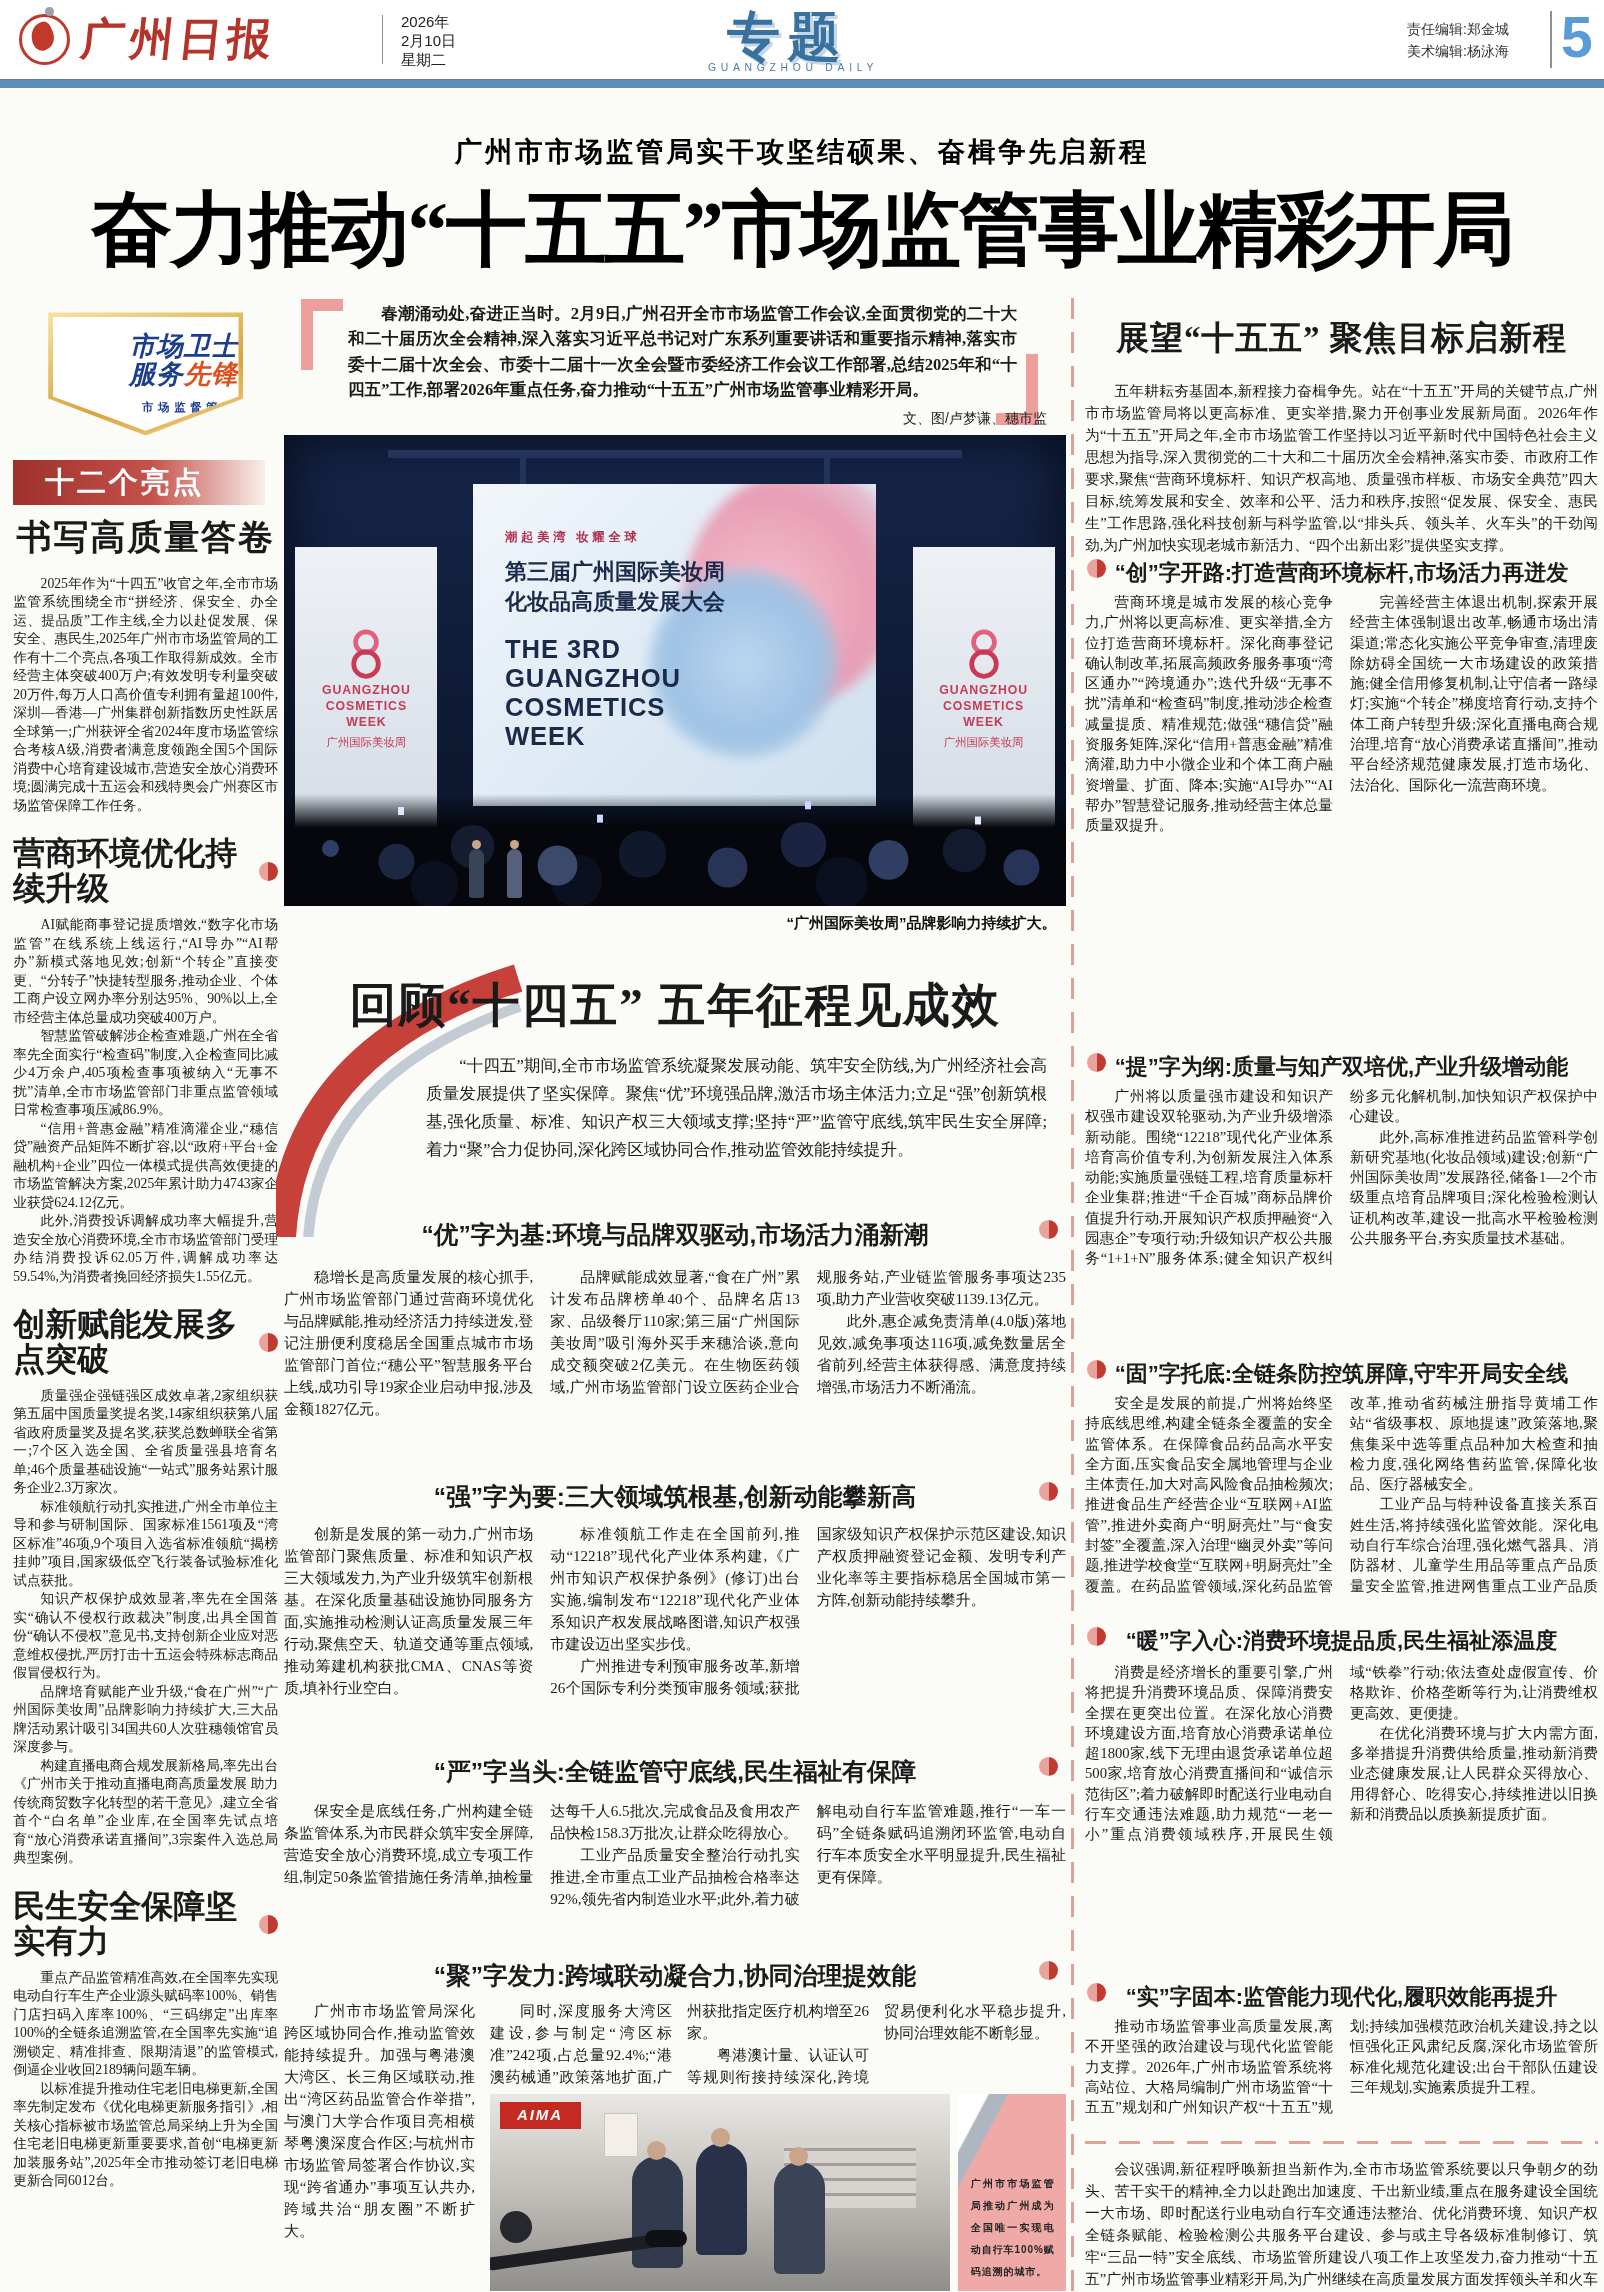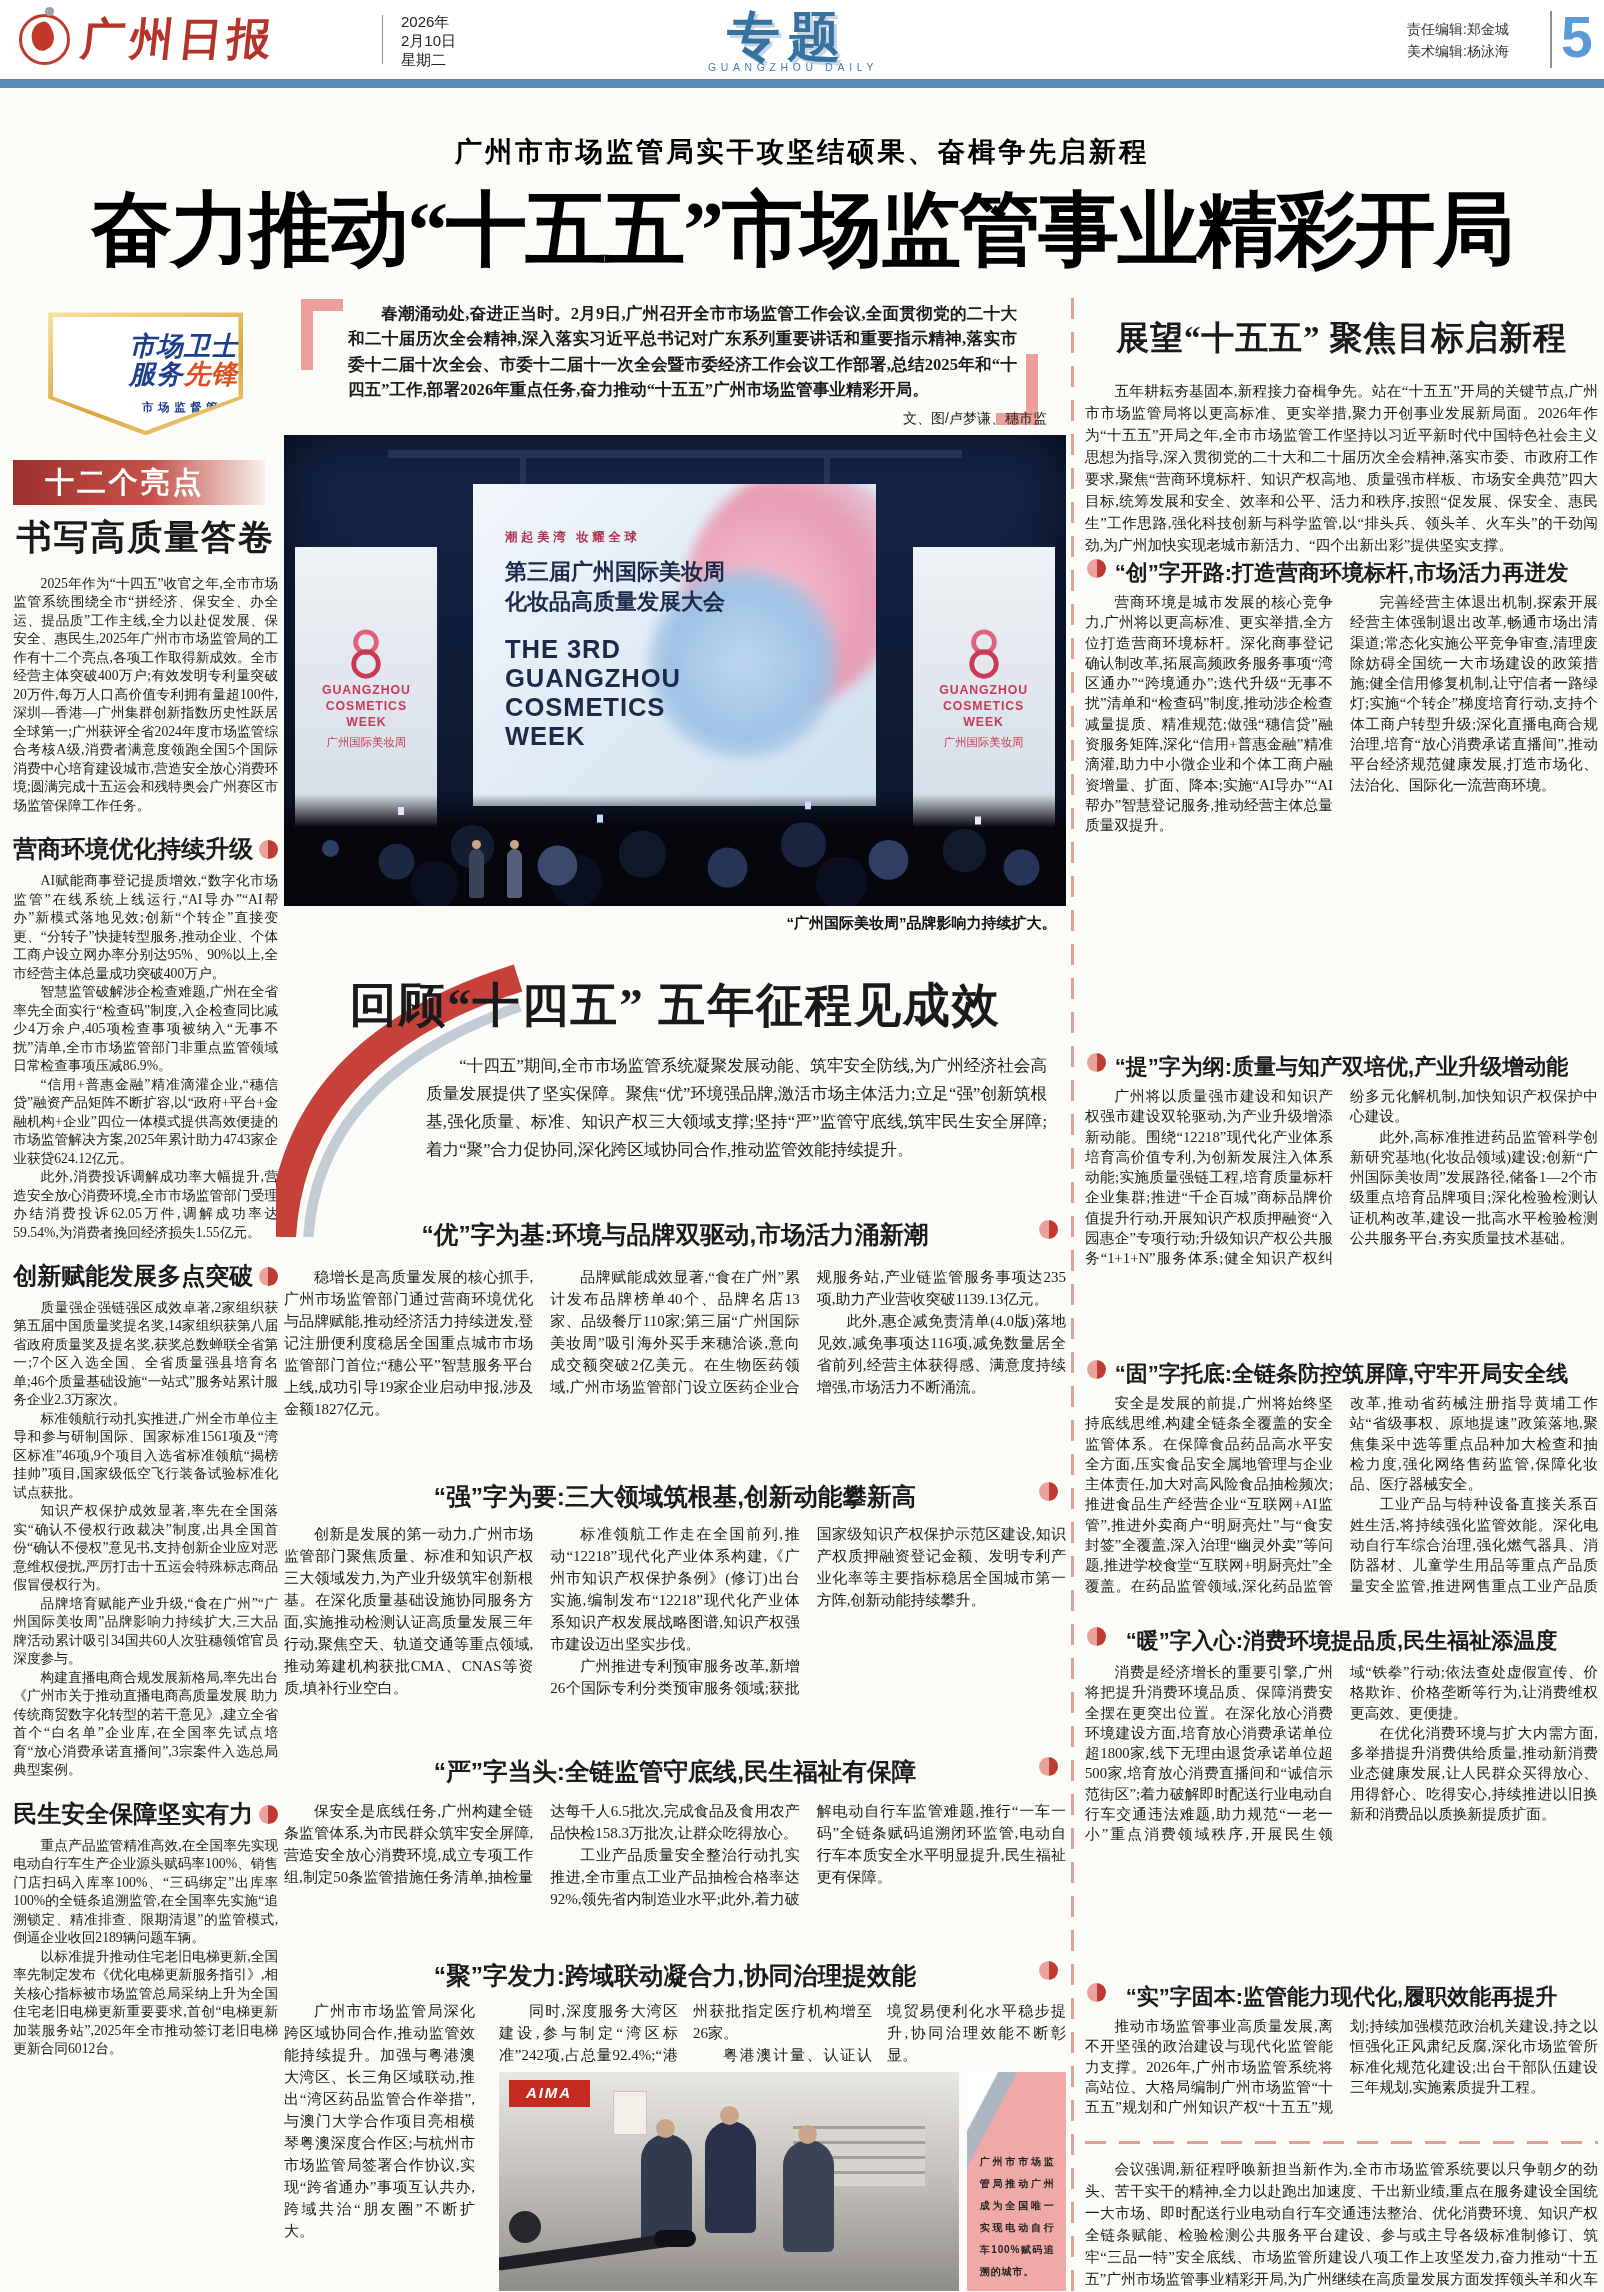--- a/index.html
+++ b/index.html
@@ -34,21 +34,21 @@
   .badge-outer{position:absolute;inset:0;background:linear-gradient(160deg,#f7e3a1,#d9a43c 60%,#f1d489);clip-path:polygon(0 0,100% 0,100% 70%,50% 100%,0 70%);}
   .badge-inner{position:absolute;inset:4.7px;background:#fff;clip-path:polygon(0 0,100% 0,100% 70%,50% 100%,0 70%);display:flex;flex-direction:column;align-items:flex-end;justify-content:center;gap:0.9px;}
   .badge-l1,.badge-l2{font-family:"Liberation Sans","DejaVu Sans",sans-serif;font-size:26.5px;font-weight:900;font-style:italic;color:#1c3e8e;letter-spacing:0.9px;line-height:1.05;}
   .badge-l2 .hot{color:#e0501e;}
   .badge-l3{font-family:"Liberation Sans","DejaVu Sans",sans-serif;font-size:11.4px;font-weight:bold;letter-spacing:4.7px;color:#1c3e8e;margin-top:10px;}
   .banner{margin-top:24.6px;height:45px;width:252px;background:linear-gradient(90deg,#9e2f2b,#c4524a 55%,rgba(230,152,142,0.12));color:#fff;
           font-family:"Liberation Sans","DejaVu Sans",sans-serif;font-weight:900;font-size:29px;line-height:45px;padding-left:32px;letter-spacing:2.8px;box-sizing:border-box;}
   .left-subhead{margin-top:9.5px;text-align:center;font-size:35px;font-weight:900;letter-spacing:1.9px;}
   .left-intro{margin-top:13.2px;font-size:13.7px;line-height:18.5px;text-align:justify;text-indent:2em;}
   .left-sec-head{margin:21px 0 9.5px;display:flex;align-items:center;justify-content:space-between;
-                 font-family:"Liberation Sans","DejaVu Sans",sans-serif;font-weight:bold;font-size:24px;line-height:1.1;}
+                 font-family:"Liberation Sans","DejaVu Sans",sans-serif;font-weight:bold;font-size:32px;line-height:1.1;}
   .left-body p{font-size:13.7px;line-height:18.5px;text-align:justify;text-indent:2em;}
   .bullet{width:19px;height:19px;border-radius:50%;background:linear-gradient(90deg,#e8a49c 50%,#bf3a30 50%);flex:none;}
 
   
   .vdash{position:absolute;left:1071px;top:298px;width:2.8px;height:1994px;
          background:repeating-linear-gradient(180deg,#dfa193 0 21px,transparent 21px 34px);}
   .hdash{position:absolute;width:513px;height:2.8px;background:repeating-linear-gradient(90deg,#dfa193 0 21px,transparent 21px 34px);}
 
   
   .centercol{position:absolute;left:284px;top:293px;width:782px;height:1999px;}
@@ -89,21 +89,21 @@
   
   .swoosh{position:absolute;top:651px;left:-7.6px;z-index:0;}
   .review-head{position:absolute;top:681px;left:0;width:782px;text-align:center;font-size:47px;font-weight:900;letter-spacing:1.9px;z-index:1;}
   .review-intro{position:absolute;top:759px;left:142px;width:621px;font-size:16.6px;line-height:28px;text-align:justify;text-indent:2em;z-index:1;}
   .c-sec-head{position:absolute;left:0;width:782px;text-align:center;font-family:"Liberation Sans","DejaVu Sans",sans-serif;font-weight:900;font-size:24.6px;}
   .c-sec-head .bullet{position:absolute;right:7.6px;top:1.9px;}
   .c-cols{position:absolute;left:0;width:782px;column-count:3;column-gap:17px;font-size:15px;line-height:22px;text-align:justify;overflow:hidden;}
   .c-cols p,.ju p{text-indent:2em;font-size:15px;line-height:22px;text-align:justify;}
 
   
-  .ju{position:absolute;top:1707px;left:0;width:782px;height:291px;display:flex;gap:24px;}
+  .ju{position:absolute;top:1707px;left:0;width:782px;height:291px;display:flex;gap:15px;}
   .ju-a{width:191px;overflow:hidden;}
   .ju-r{flex:1;display:flex;flex-direction:column;gap:9.5px;}
   .ju-top{height:104px;column-count:3;column-gap:15px;overflow:hidden;}
   .ju-bot{flex:1;display:flex;gap:7.6px;}
   .photo2{width:460px;position:relative;background:linear-gradient(180deg,#e9e7e3,#bdbab5 55%,#8f8d89);overflow:hidden;}
   .store-sign{position:absolute;top:7.6px;left:9.5px;width:81px;height:26.5px;background:#c42a22;color:#fff;text-align:center;
               font-family:"Liberation Sans","DejaVu Sans",sans-serif;font-weight:900;font-style:italic;font-size:15px;line-height:26.5px;letter-spacing:1.9px;}
   .shelf{position:absolute;top:42px;right:34px;width:132px;height:72px;background:repeating-linear-gradient(180deg,#d7d4cf 0 12.3px,#a39f9a 12.3px 15px);}
   .poster{position:absolute;top:19px;left:114px;width:32px;height:42px;background:#f3efe8;border:1.9px solid #cbc6bd;}
   .officer{position:absolute;width:51px;height:112px;border-radius:25.6px 25.6px 5.7px 5.7px;background:#323a4d;}

